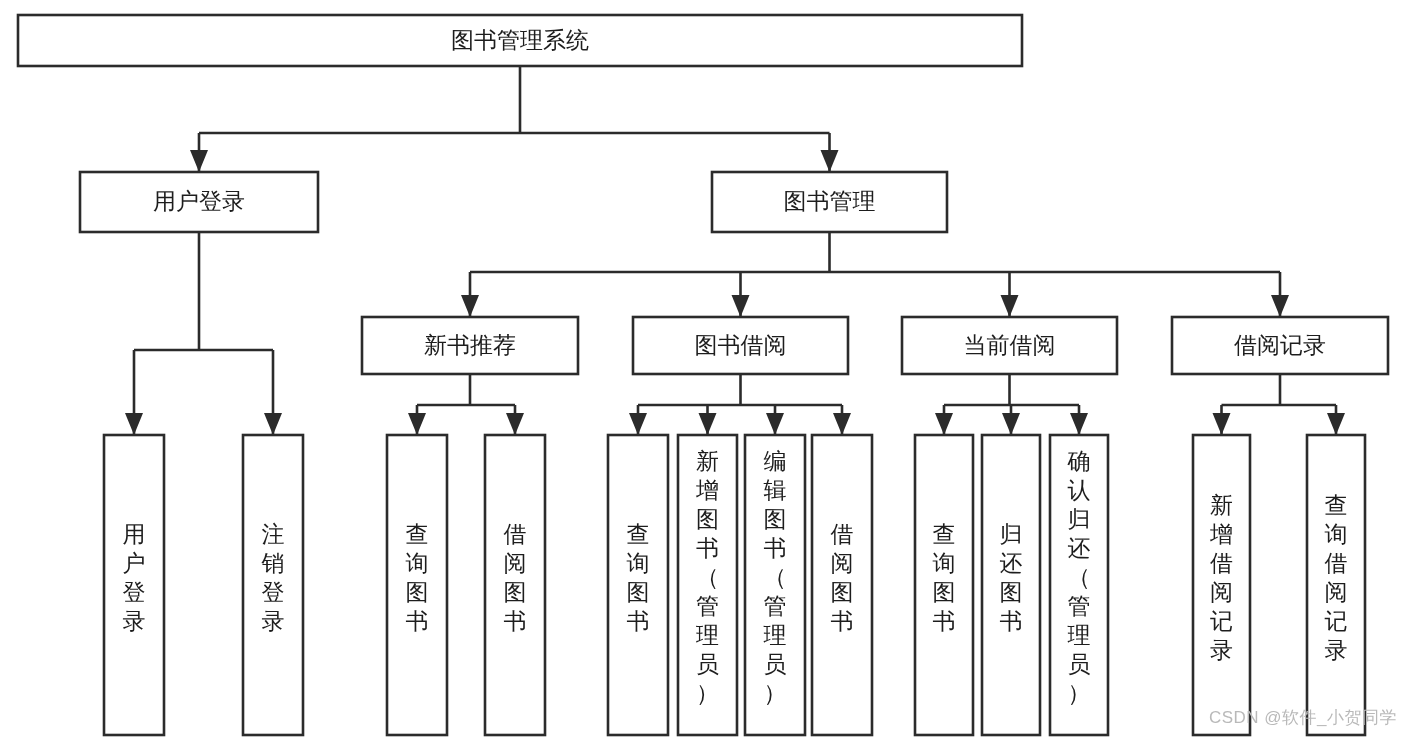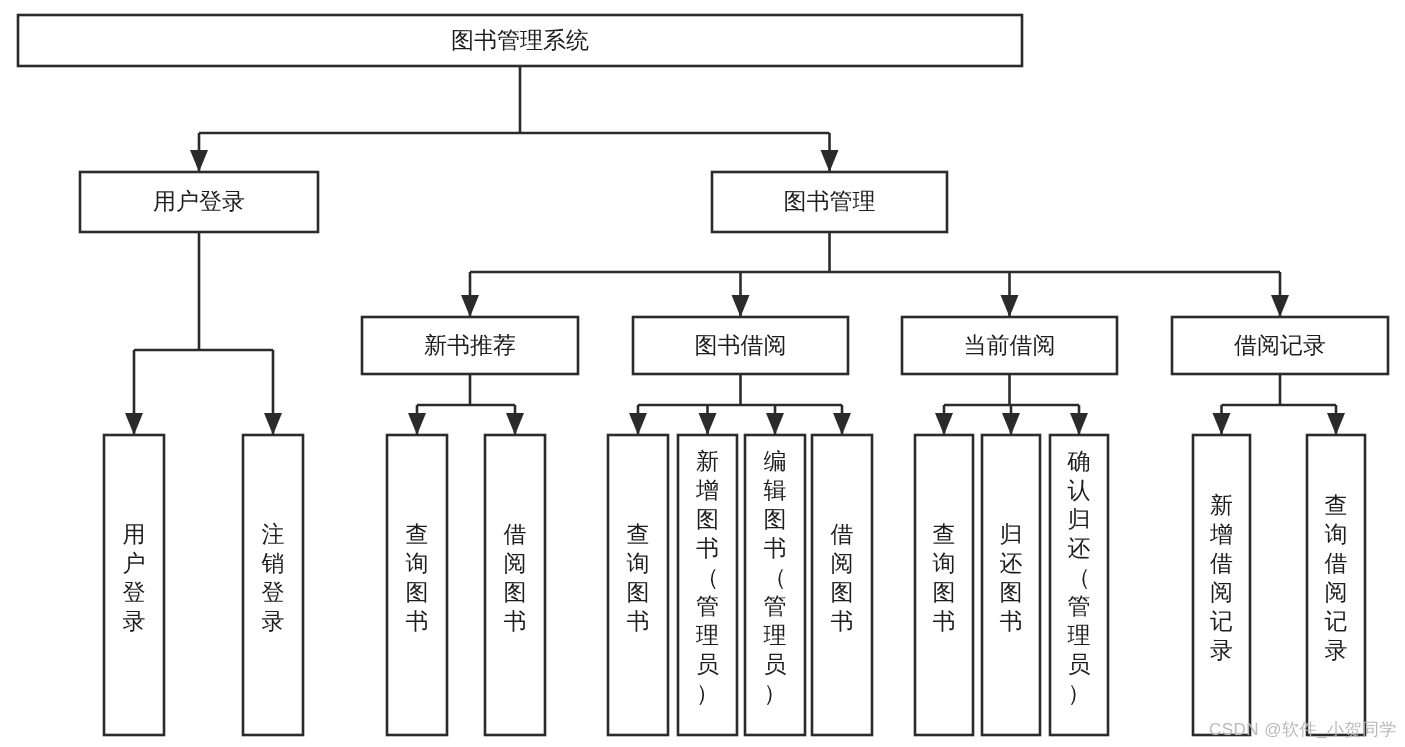--- a/index.html
+++ b/index.html
@@ -52,21 +52,21 @@
   }
   .node-label-v {
     font-family: "Liberation Sans", "DejaVu Sans", sans-serif;
     font-size: 23px;
     fill: #1d1d1d;
     text-anchor: middle;
   }
   .watermark-text {
     position: absolute;
     right: 8px;
-    bottom: 6px;
+    bottom: 18px;
     font-family: "Liberation Sans", "DejaVu Sans", sans-serif;
     font-size: 17px;
     color: #b9b9b9;
     letter-spacing: 0.5px;
     white-space: nowrap;
     pointer-events: none;
   }
 </style>
 </head>
 <body>

